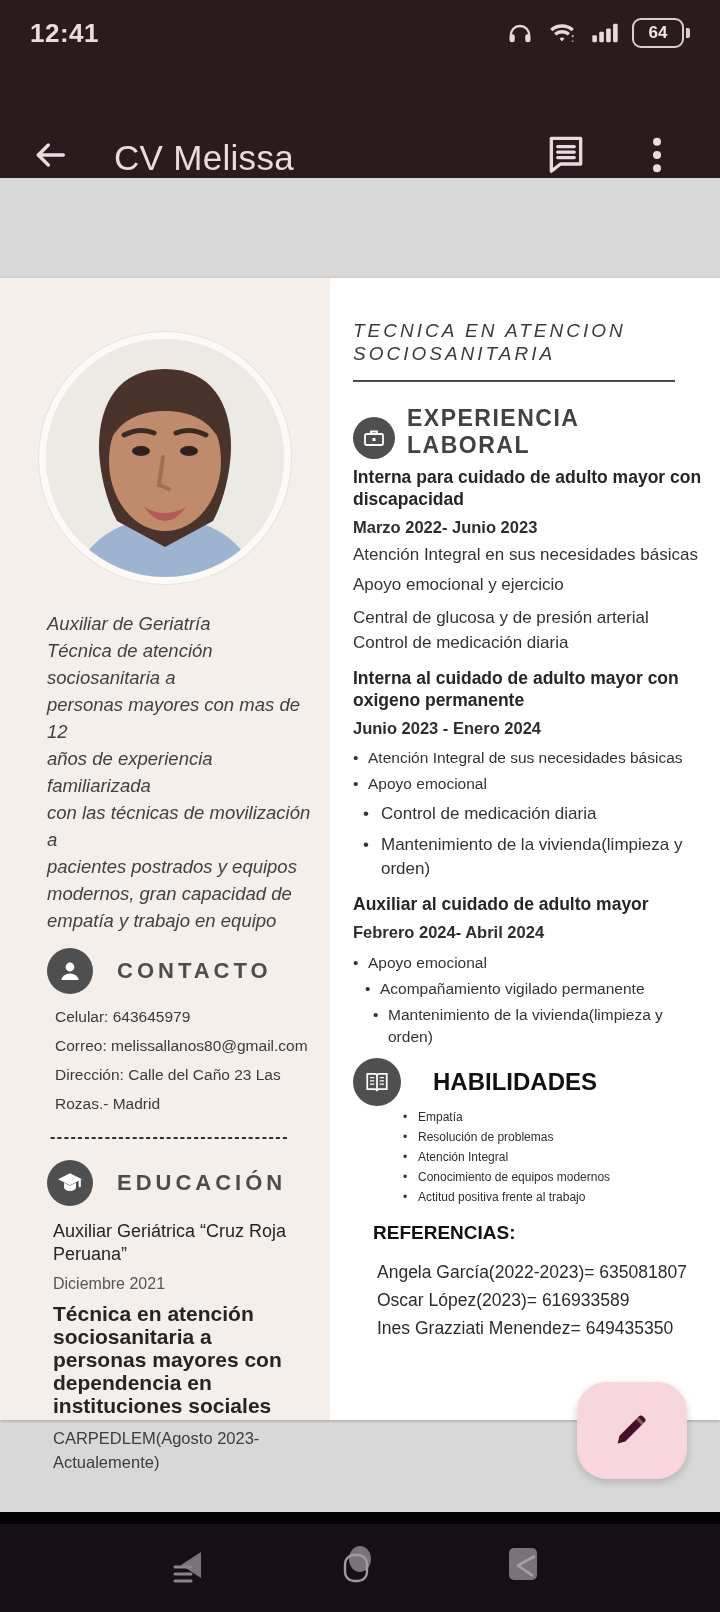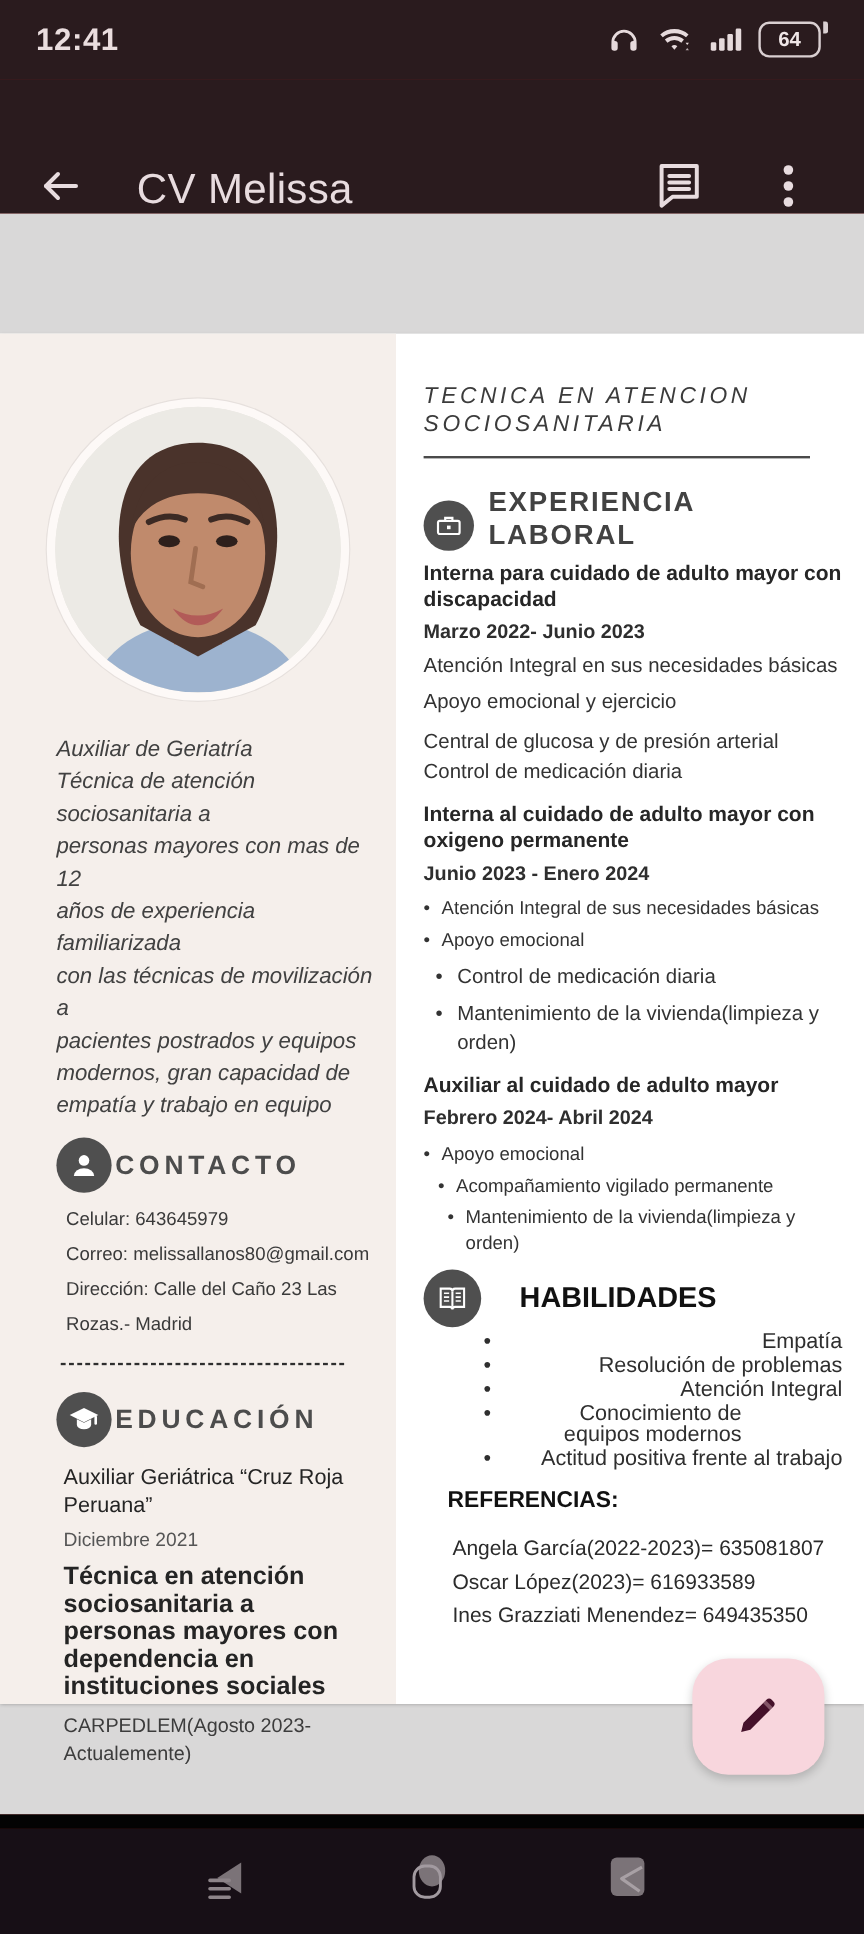--- a/index.html
+++ b/index.html
@@ -6,21 +6,21 @@
   .screen{position:relative;width:720px;height:1612px;overflow:hidden;
           font-family:"Liberation Sans","DejaVu Sans",sans-serif;background:#7f1d1d;}
 
   
   .statusbar{position:absolute;top:0;left:0;width:720px;height:66px;background:#2a1b1e;
              display:flex;align-items:center;justify-content:space-between;
              padding:0 30px;box-sizing:border-box;color:#eaddde;}
   .statusbar .time{font-size:26px;font-weight:600;letter-spacing:.5px;}
   .sicons{display:flex;align-items:center;gap:12px;}
   .sicons svg{display:block;}
-  .battery{display:flex;}
+  .battery{display:flex;align-items:center;}
   .batt-body{border:2px solid #d9cfd1;border-radius:9px;width:48px;height:26px;
              display:flex;align-items:center;justify-content:center;
              font-size:17px;font-weight:600;color:#efe6e7;}
   .batt-nub{width:4px;height:10px;background:#d9cfd1;border-radius:0 2px 2px 0;margin-left:2px;}
 
   
   .appbar{position:absolute;top:66px;left:0;width:720px;height:112px;background:#2a1b1e;
           display:flex;align-items:flex-end;padding:0 56px 0 30px;box-sizing:border-box;color:#e8dcdf;}
   .appbar .title{font-size:35px;margin-left:44px;font-weight:400;letter-spacing:.3px;}
   .appbar .spacer{flex:1;}
@@ -35,21 +35,21 @@
             box-sizing:border-box;}
   .col-right{position:absolute;top:0;left:330px;width:390px;height:1142px;
              box-sizing:border-box;padding:28px 18px 0 23px;color:#303030;}
 
   
   .photo-wrap{margin:54px auto 0;width:252px;height:252px;border-radius:50%;
               border:7px solid #fdf9f7;box-sizing:border-box;overflow:hidden;
               background:#e9e6e1;box-shadow:0 0 0 1px rgba(0,0,0,.06);}
   .photo-wrap svg{display:block;}
   .summary{margin:26px 18px 0 47px;font-style:italic;font-size:18.5px;line-height:27px;color:#414141;}
-  .sec-head{display:flex;align-items:center;gap:3px;}
+  .sec-head{display:flex;align-items:center;gap:24px;}
   .sec-head .circle{width:46px;height:46px;border-radius:50%;background:#4f4f4f;
                     display:flex;align-items:center;justify-content:center;flex:0 0 auto;}
   .left-head{margin:14px 0 0 47px;}
   .left-head .label{font-size:22px;font-weight:700;letter-spacing:4px;color:#4c4c4c;}
   .contact-items{margin:8px 14px 0 55px;font-size:15.5px;line-height:29px;color:#3a3a3a;}
   .dashes{margin:10px 0 0 50px;font-size:16px;font-weight:700;letter-spacing:1.5px;color:#2e2e2e;
           white-space:nowrap;overflow:hidden;width:268px;}
   .edu-block{margin:14px 20px 0 53px;}
   .edu-degree{font-size:18px;font-weight:400;line-height:23px;color:#242424;}
   .edu-date{margin-top:9px;font-size:16px;color:#555;}
@@ -71,21 +71,21 @@
   .b::before{content:"•";position:absolute;left:0;}
   .b-sm{margin-top:4px;font-size:15.5px;line-height:22px;color:#333;}
   .b-lg{margin-top:7px;font-size:17px;line-height:24px;color:#333;margin-left:6px;padding-left:22px;}
   .b-lg::before{content:"•";position:absolute;left:4px;}
   .ind1{margin-left:12px;}
   .ind2{margin-left:20px;}
   .skills-head{margin-top:10px;display:flex;align-items:center;gap:32px;}
   .skills-head .circle{width:48px;height:48px;border-radius:50%;background:#4f4f4f;
                        display:flex;align-items:center;justify-content:center;flex:0 0 auto;}
   .skills-head .label{font-size:24px;font-weight:700;color:#111;}
-  .skill{margin-left:50px;margin-top:2px;font-size:18px;line-height:18px;color:#2f2f2f;text-align:right;}
+  .skill{margin-left:50px;margin-top:2px;font-size:12px;line-height:18px;color:#2f2f2f;}
   .refs-head{margin-top:16px;margin-left:20px;font-size:19px;font-weight:700;color:#111;}
   .ref-line{margin-left:24px;font-size:17.5px;line-height:28px;color:#2b2b2b;}
   .refs-block{margin-top:14px;}
 
   
   .fab{position:absolute;top:1382px;left:577px;width:110px;height:97px;border-radius:30px;
        background:#f8d6dd;border:none;cursor:pointer;display:flex;align-items:center;
        justify-content:center;box-shadow:0 3px 8px rgba(0,0,0,.18);}
 
   

